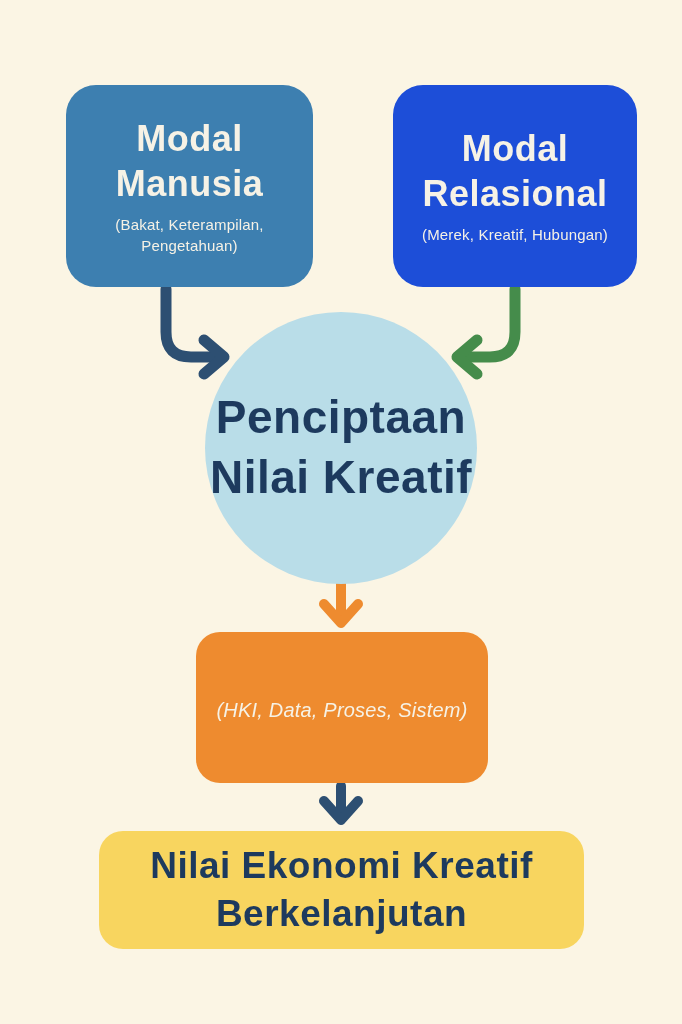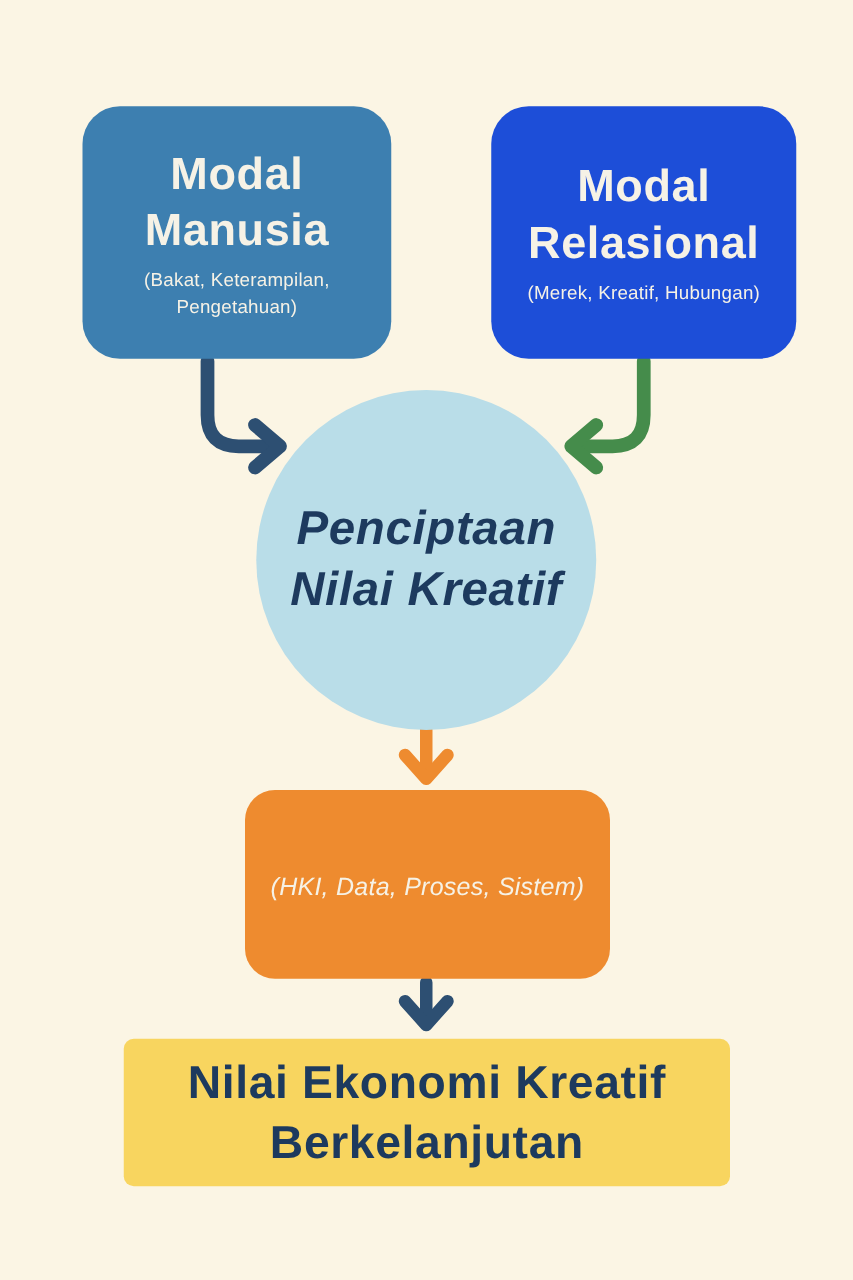--- a/index.html
+++ b/index.html
@@ -48,25 +48,25 @@
   }
   .light-text { color: #f6f2e6; }
   .dark-text  { color: #1d3a5e; }
 
   .node-human      { left: 43px;  top: 85px;  width: 247px; height: 202px; margin-left: 23px; }
   .node-relational { left: 393px; top: 85px;  width: 244px; height: 202px; }
   .node-creation   {
     left: 205px; top: 312px; width: 272px; height: 272px;
     border-radius: 50%;
   }
-  .node-creation .title { font-size: 38px; line-height: 1.3; font-style: italic; }
+  .node-creation .title { font-size: 46px; line-height: 1.3; }
   .node-structural { left: 196px; top: 632px; width: 292px; height: 151px; border-radius: 24px; }
   .node-structural .title { font-size: 34px; }
   .node-structural .subtitle { margin-top: 6px; font-size: 20px; white-space: nowrap; font-style: italic; }
-  .node-outcome    { left: 99px;  top: 831px; width: 485px; height: 118px; border-radius: 8px; }
+  .node-outcome    { left: 99px;  top: 831px; width: 485px; height: 118px; border-radius: 24px; }
   .node-outcome .title { font-size: 37px; line-height: 1.3; }
 </style>
 </head>
 <body>
 
 <div class="canvas">
 
   <svg class="arrows" viewBox="0 0 682 1024" xmlns="http://www.w3.org/2000/svg" fill="none" stroke-linecap="round" stroke-linejoin="round">
     <g stroke-width="11" stroke="#2d4f72">
       <path d="M166 289 L166 332 Q166 357 191 357 L216 357"></path>

